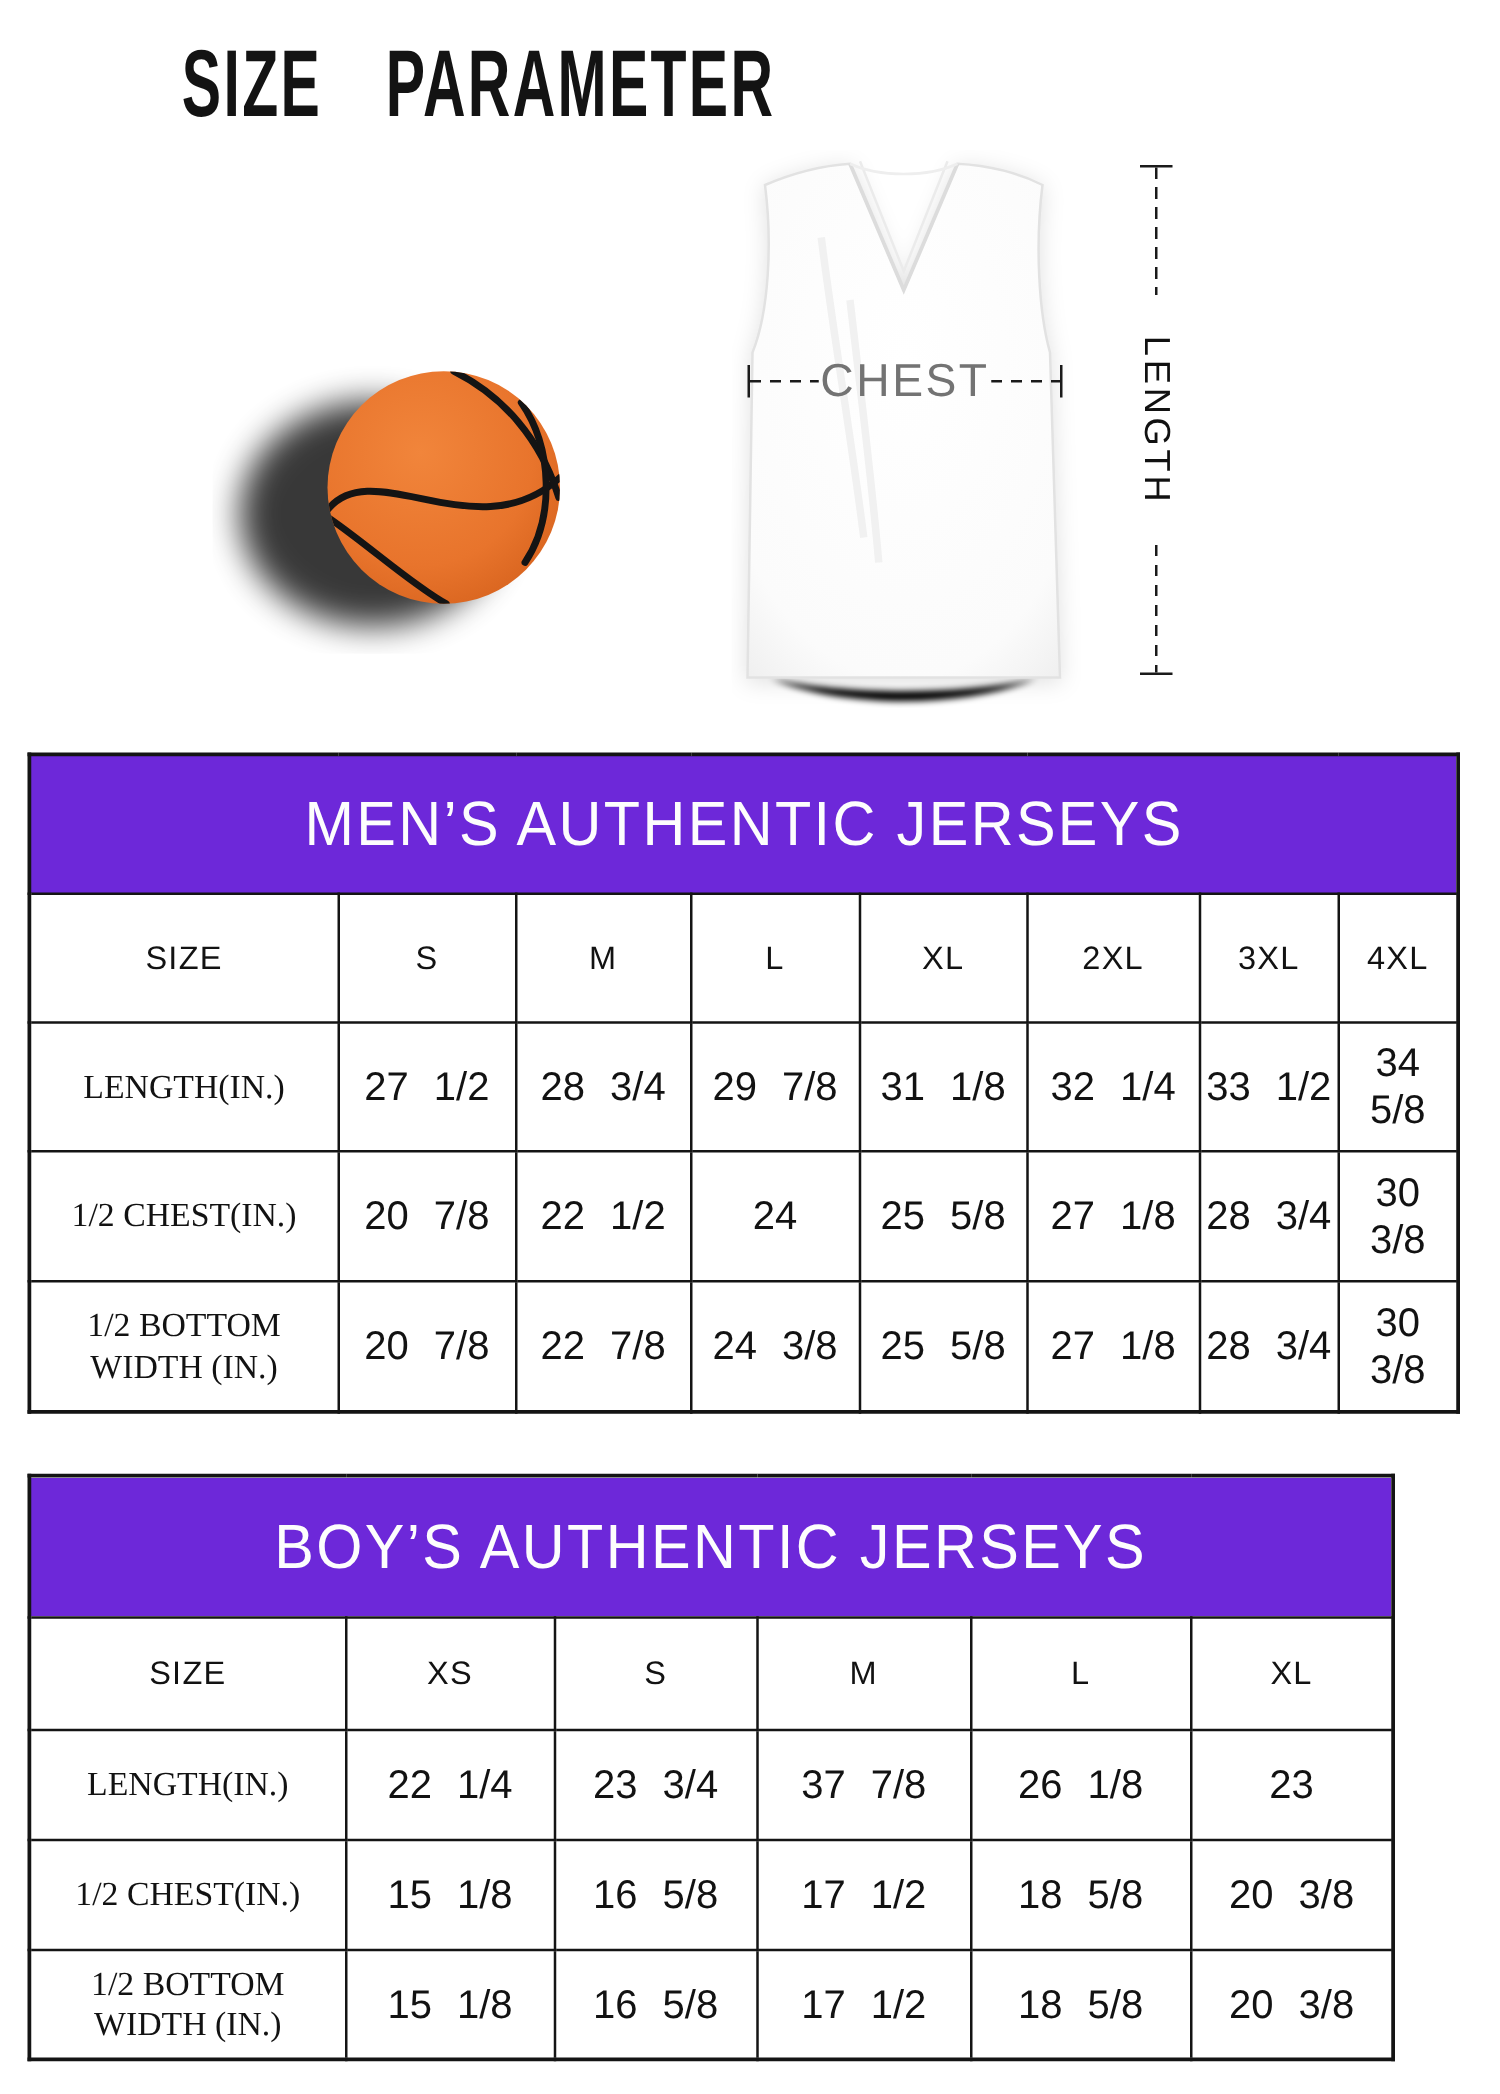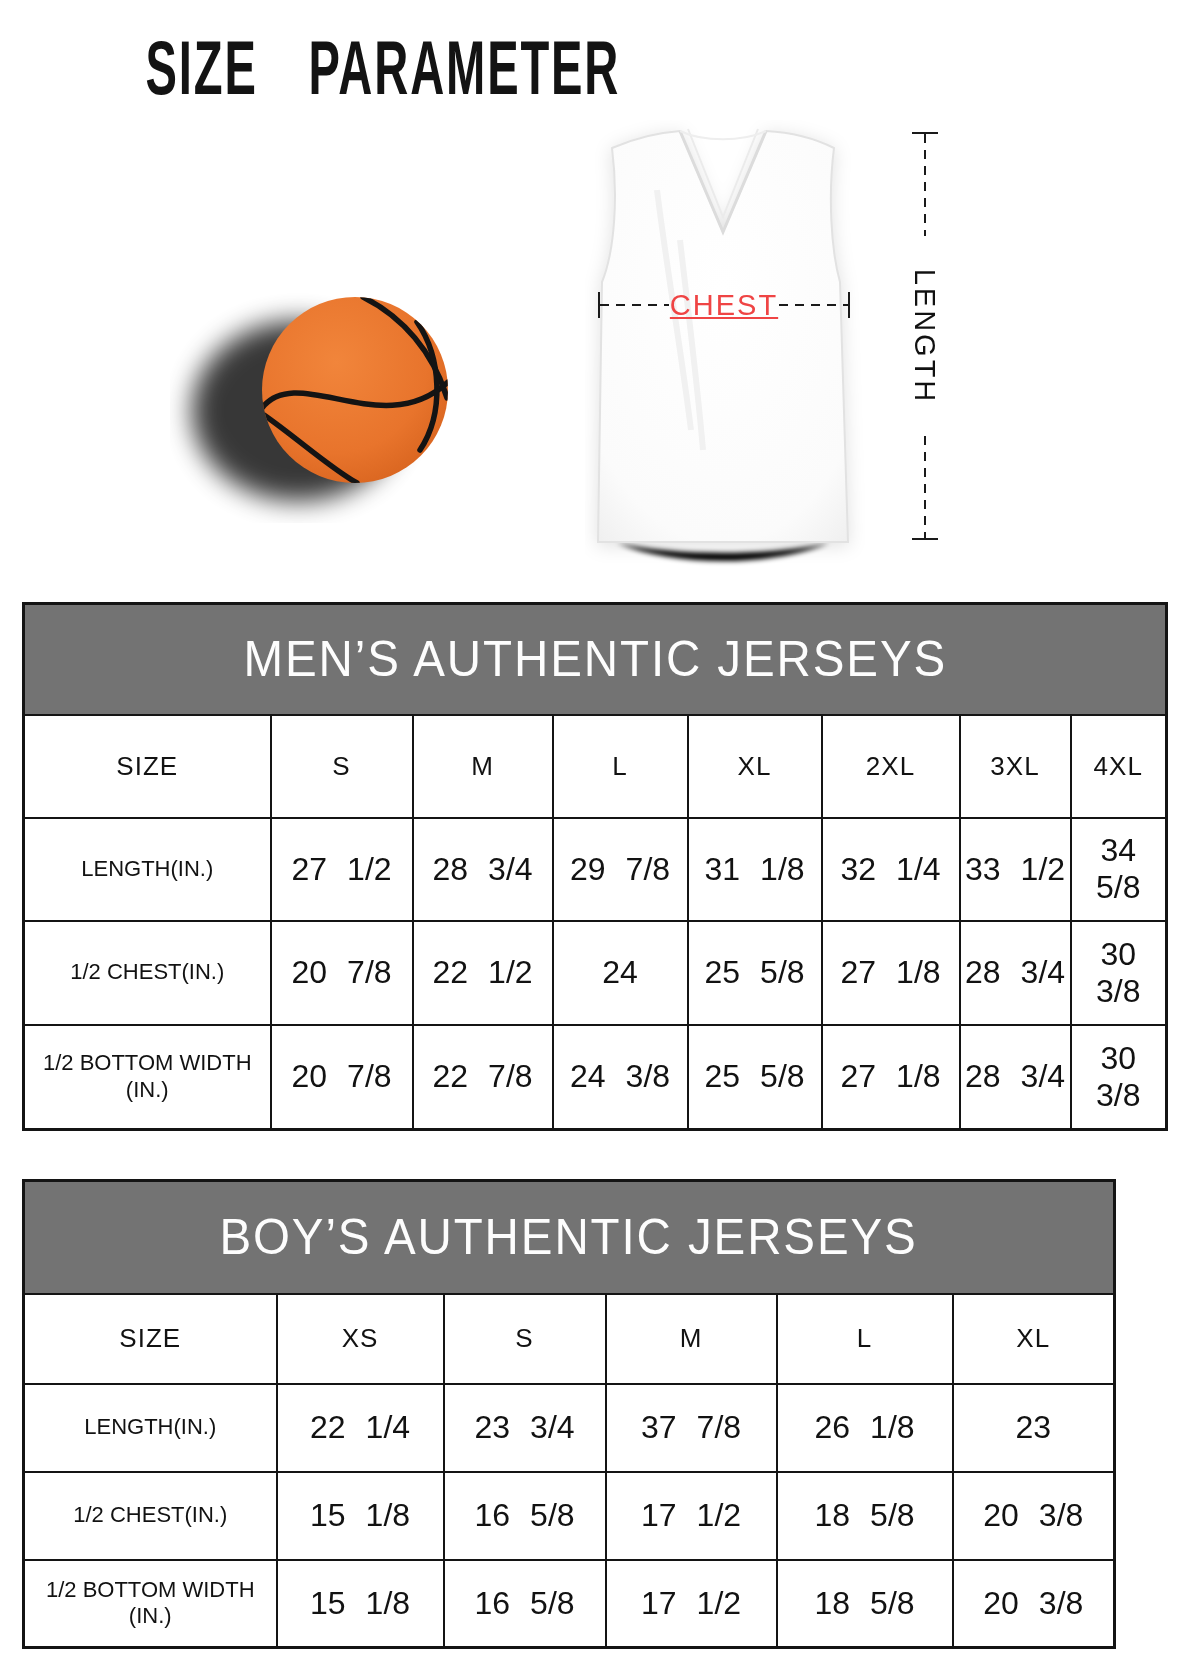--- a/index.html
+++ b/index.html
@@ -15,42 +15,42 @@
   
   .ball-svg{position:absolute;left:170px;top:278px;width:300px;height:245px;}
   .jersey-svg{position:absolute;left:585px;top:120px;width:280px;height:455px;}
 
   
   .chest-line{position:absolute;left:598px;top:290px;width:252px;height:30px;
       display:flex;align-items:center;}
   .chest-line .vtick{width:2px;height:26px;background:#1a1a1a;}
   .chest-line .hdash{flex:1;height:2px;
       background:repeating-linear-gradient(90deg,#1a1a1a 0 9px,transparent 9px 16px);}
-  .chest-line .lbl{font-size:29px;letter-spacing:2px;color:#ef4444;padding:0 1px;white-space:nowrap;text-decoration:underline;}
+  .chest-line .lbl{font-size:37px;letter-spacing:2px;color:#737373;padding:0 1px;white-space:nowrap;}
 
   
   .length-line{position:absolute;left:908px;top:132px;width:34px;height:408px;
       display:flex;flex-direction:column;align-items:center;}
   .length-line .htick{height:2px;width:26px;background:#1a1a1a;}
   .length-line .vdash{width:2px;flex:1;
       background:repeating-linear-gradient(180deg,#1a1a1a 0 9px,transparent 9px 16px);}
   .length-line .lblbox{height:200px;display:flex;align-items:center;justify-content:center;}
   .length-line .lbl{transform:rotate(90deg);font-size:29px;letter-spacing:3px;
       color:#111;white-space:nowrap;}
 
   
   table.jtable{border-collapse:collapse;table-layout:fixed;
       border:3px solid #141414;background:#fff;}
   table.jtable td{border:2px solid #141414;text-align:center;vertical-align:middle;
       padding:0;overflow:hidden;}
-  .banner-cell{background:#737373;border:2px solid #141414;}
+  .banner-cell{background:#6d28d9;border:2px solid #141414;}
   .banner-text{display:inline-block;color:#fdfdfd;font-size:50px;letter-spacing:2px;
       transform:scaleX(0.95);white-space:nowrap;}
   td.head{font-size:26px;letter-spacing:1px;}
-  td.rlabel{font-size:22px;line-height:1.2;padding:0 6px;}
+  td.rlabel{font-size:27px;line-height:1.2;padding:0 6px;font-family:Liberation Serif, serif;}
   td.val{font-size:32px;word-spacing:0.35em;}
 
   .mens-table{position:absolute;left:22px;top:602px;}
   .boys-table{position:absolute;left:22px;top:1179px;}
   tr.m-banner{height:111px;} tr.m-head{height:103px;} tr.m-r1{height:103px;}
   tr.m-r2{height:104px;} tr.m-r3{height:105px;}
   tr.b-banner{height:113px;} tr.b-head{height:90px;} tr.b-r1{height:88px;}
   tr.b-r2{height:88px;} tr.b-r3{height:88px;}
 </style>
 </head>

